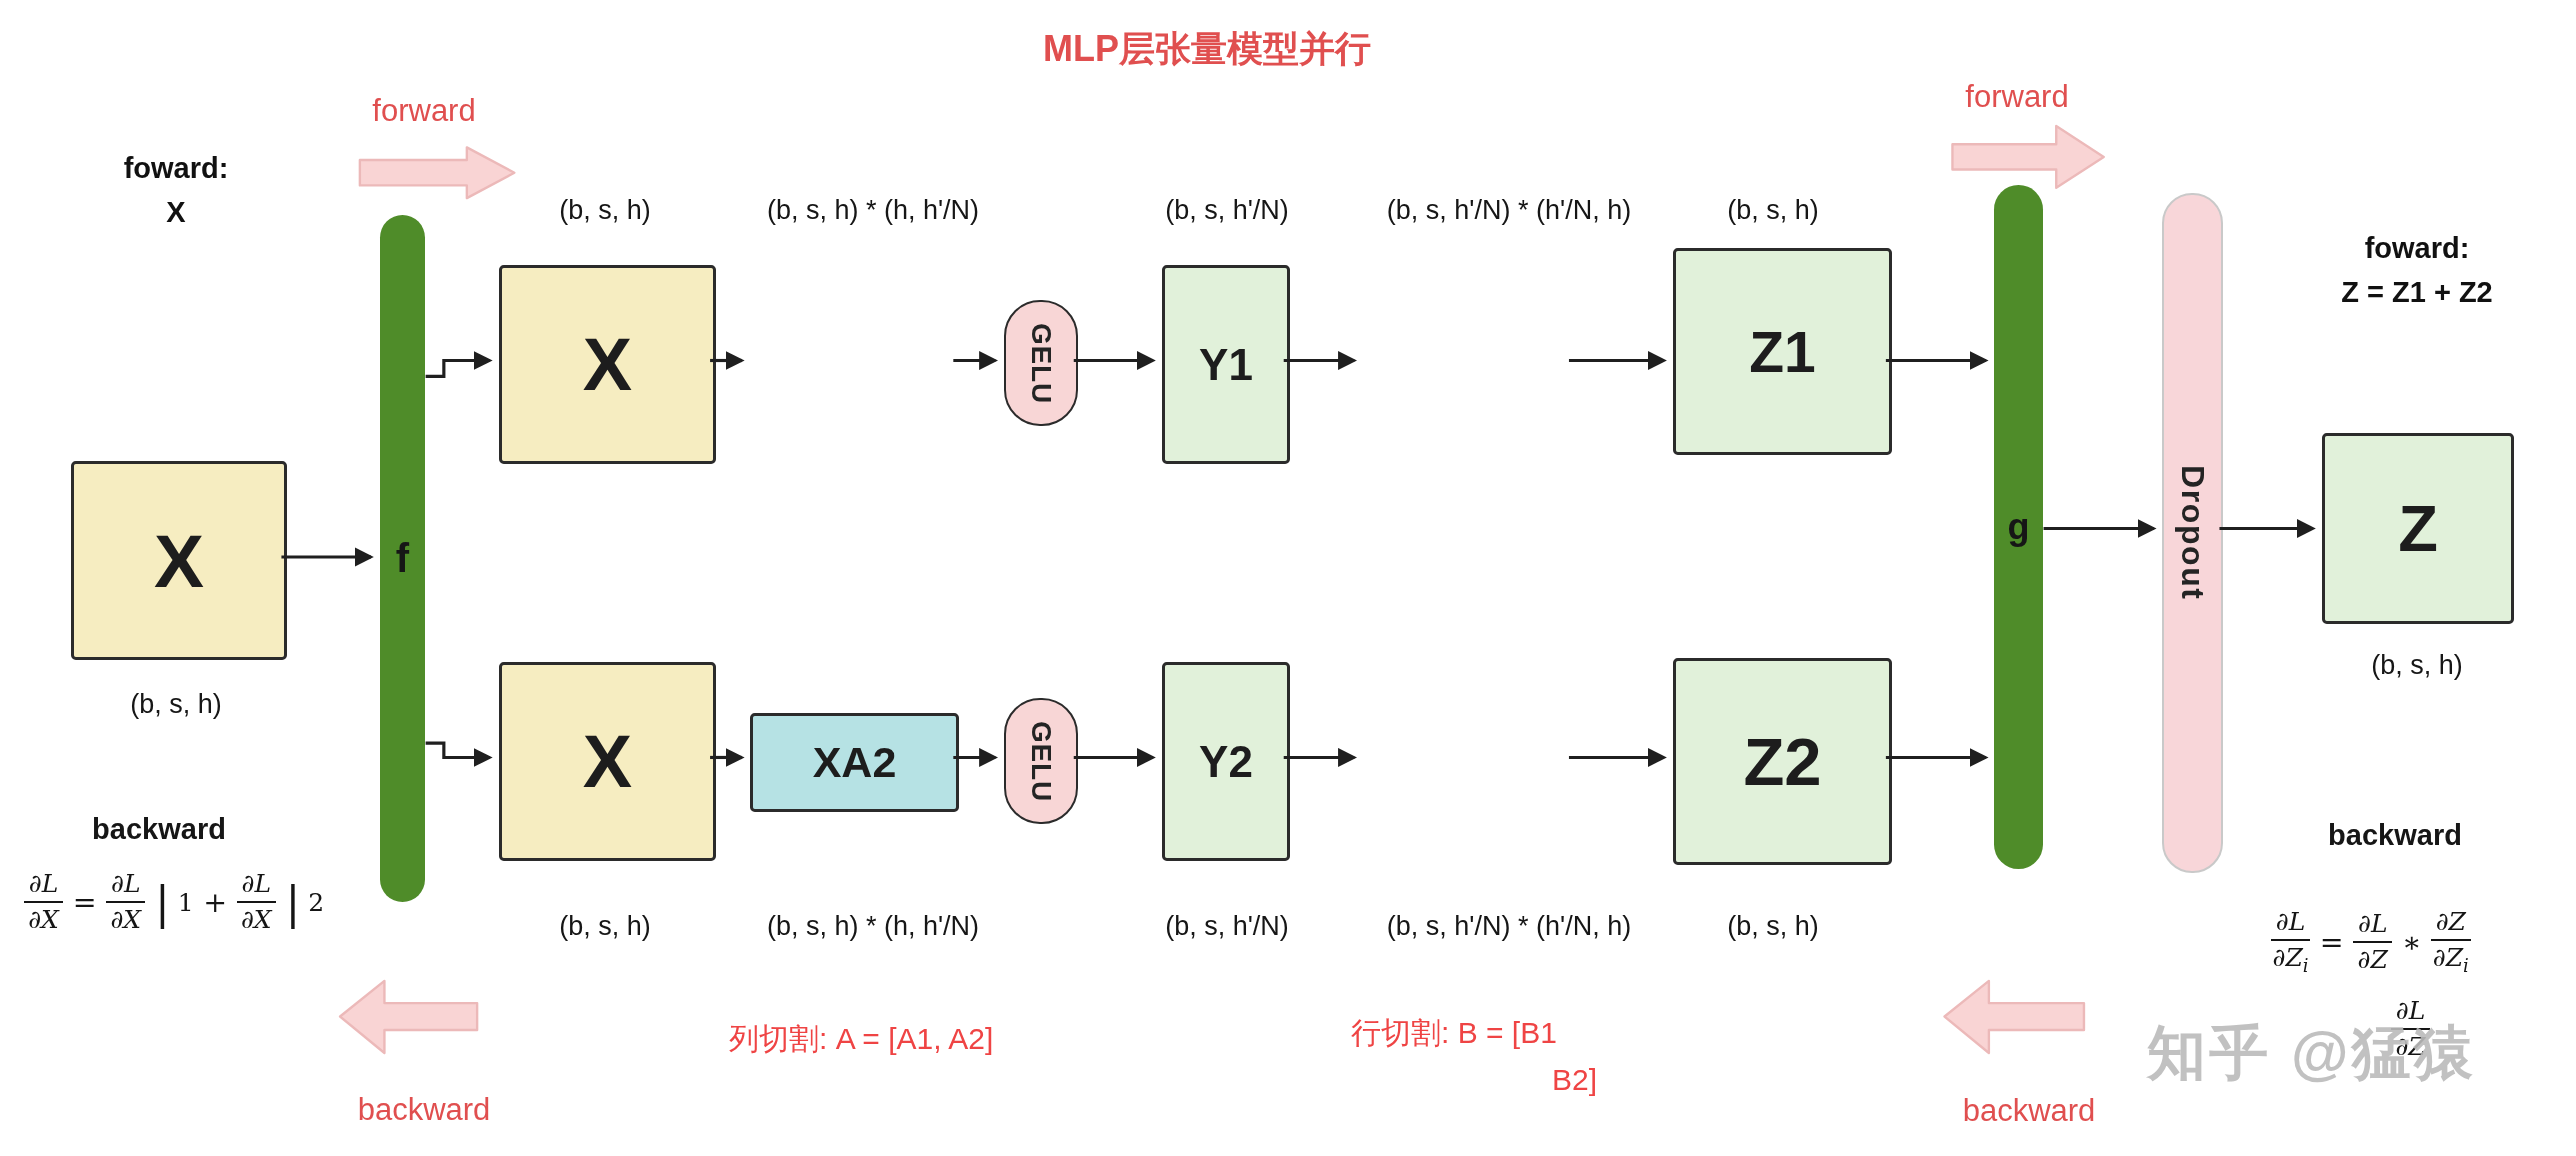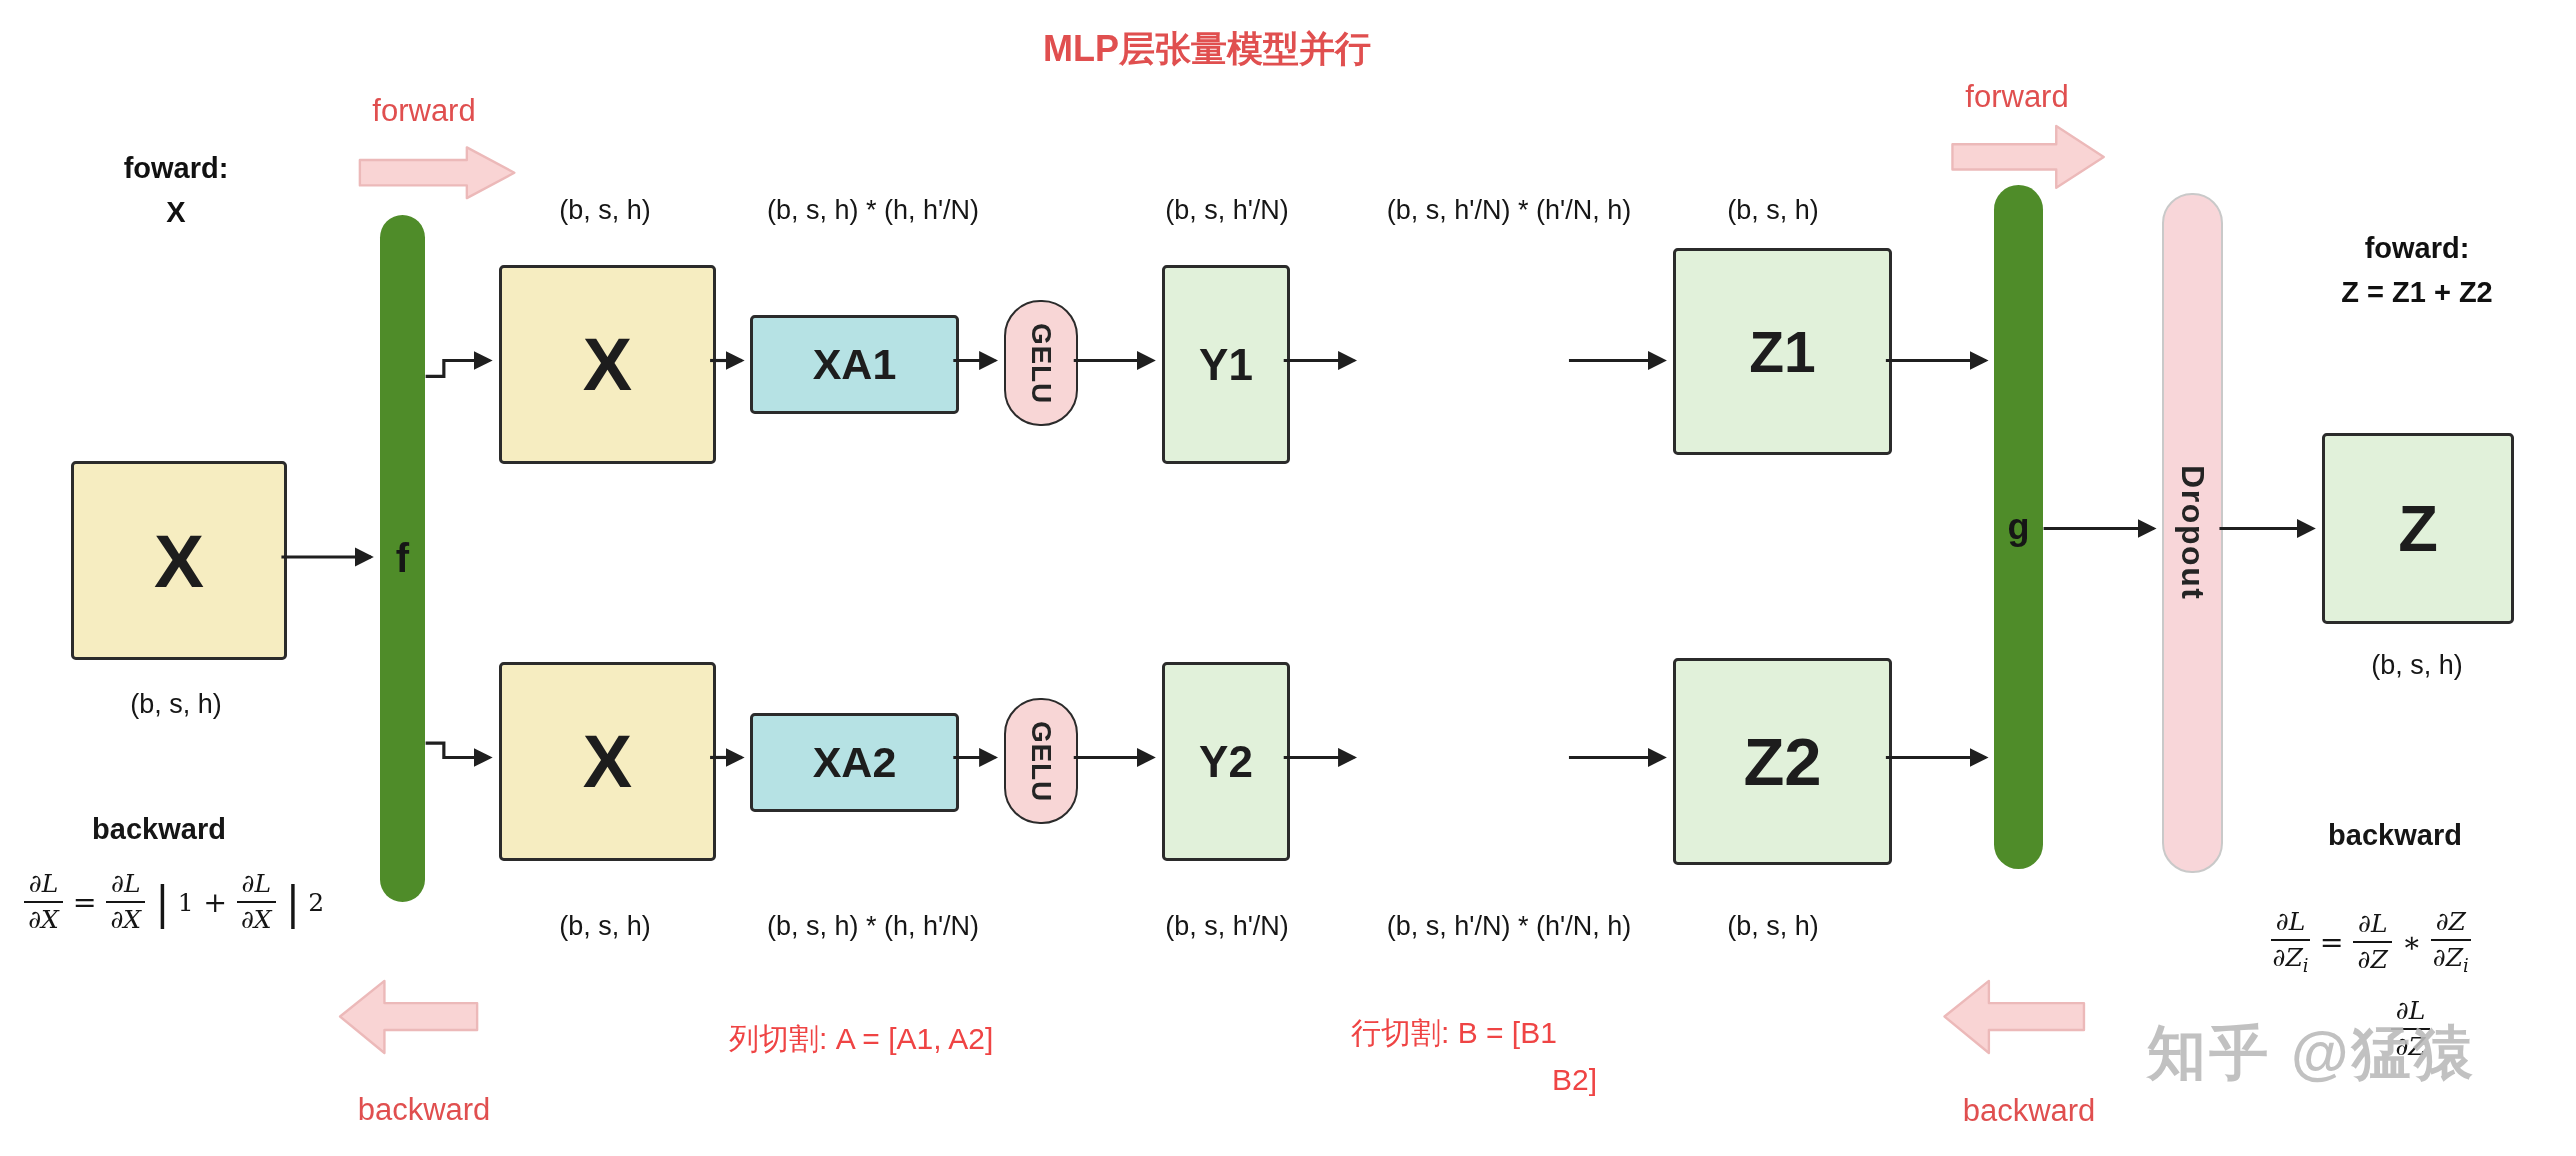--- a/index.html
+++ b/index.html
@@ -84,21 +84,20 @@
     <span>f</span>
   </div>
 
   <div class="shape" style="left:597px;top:195px;">(b, s, h)</div>
   <div class="shape" style="left:865px;top:195px;">(b, s, h) * (h, h'/N)</div>
   <div class="shape" style="left:1219px;top:195px;">(b, s,  h'/N)</div>
   <div class="shape" style="left:1501px;top:195px;">(b, s, h'/N) * (h'/N, h)</div>
   <div class="shape" style="left:1765px;top:195px;">(b, s, h)</div>
 
   <div class="box yellow" style="left:491px;top:265px;width:211px;height:193px;font-size:74px;">X</div>
-  <div class="box cyan" style="left:742px;top:315px;width:203px;height:93px;font-size:43px;">XA1</div>
   <div class="gelu" style="left:996px;top:300px;width:70px;height:122px;">
     <span class="vtext">GELU</span>
   </div>
   <div class="box lgreen" style="left:1154px;top:265px;width:122px;height:193px;font-size:44px;">Y1</div>
   <div class="box lgreen" style="left:1665px;top:248px;width:213px;height:201px;font-size:57px;">Z1</div>
 
   <div class="box yellow" style="left:491px;top:662px;width:211px;height:193px;font-size:74px;">X</div>
   <div class="box cyan" style="left:742px;top:713px;width:203px;height:93px;font-size:43px;">XA2</div>
   <div class="gelu" style="left:996px;top:698px;width:70px;height:122px;">
     <span class="vtext">GELU</span>

